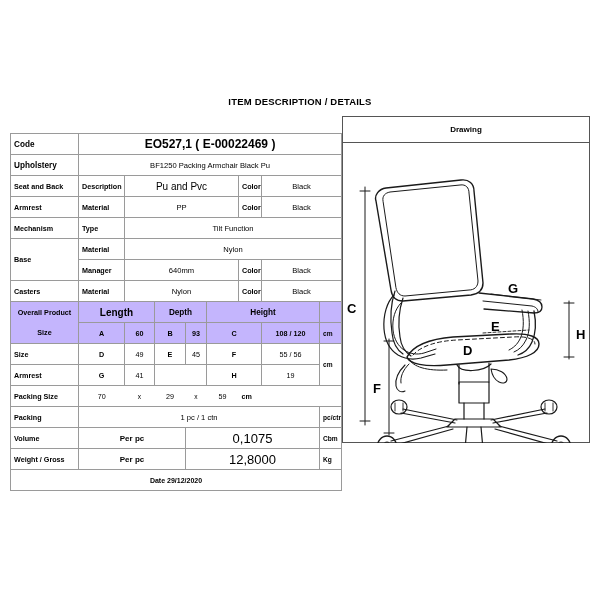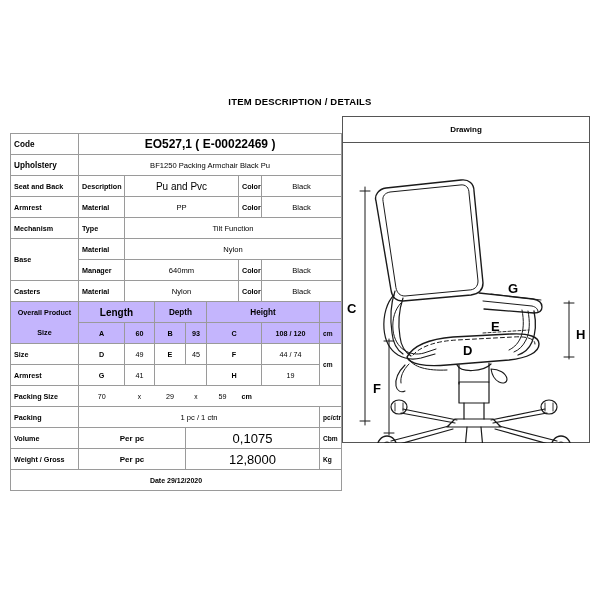--- a/index.html
+++ b/index.html
@@ -195,21 +195,21 @@
       <td class="yellow lbl small">cm</td>
     </tr>
 
     <tr>
       <td class="lbl">Size</td>
       <td class="ctr b">D</td>
       <td class="ctr">49</td>
       <td class="ctr b">E</td>
       <td class="ctr">45</td>
       <td class="ctr b" colspan="2">F</td>
-      <td class="ctr">44 / 74</td>
+      <td class="ctr">55 / 56</td>
       <td class="lbl small nobord-b" rowspan="2">cm</td>
     </tr>
 
     <tr>
       <td class="lbl">Armrest</td>
       <td class="ctr b">G</td>
       <td class="ctr">41</td>
       <td class="ctr b" colspan="2"></td>
       <td class="ctr b" colspan="2">H</td>
       <td class="ctr">19</td>

